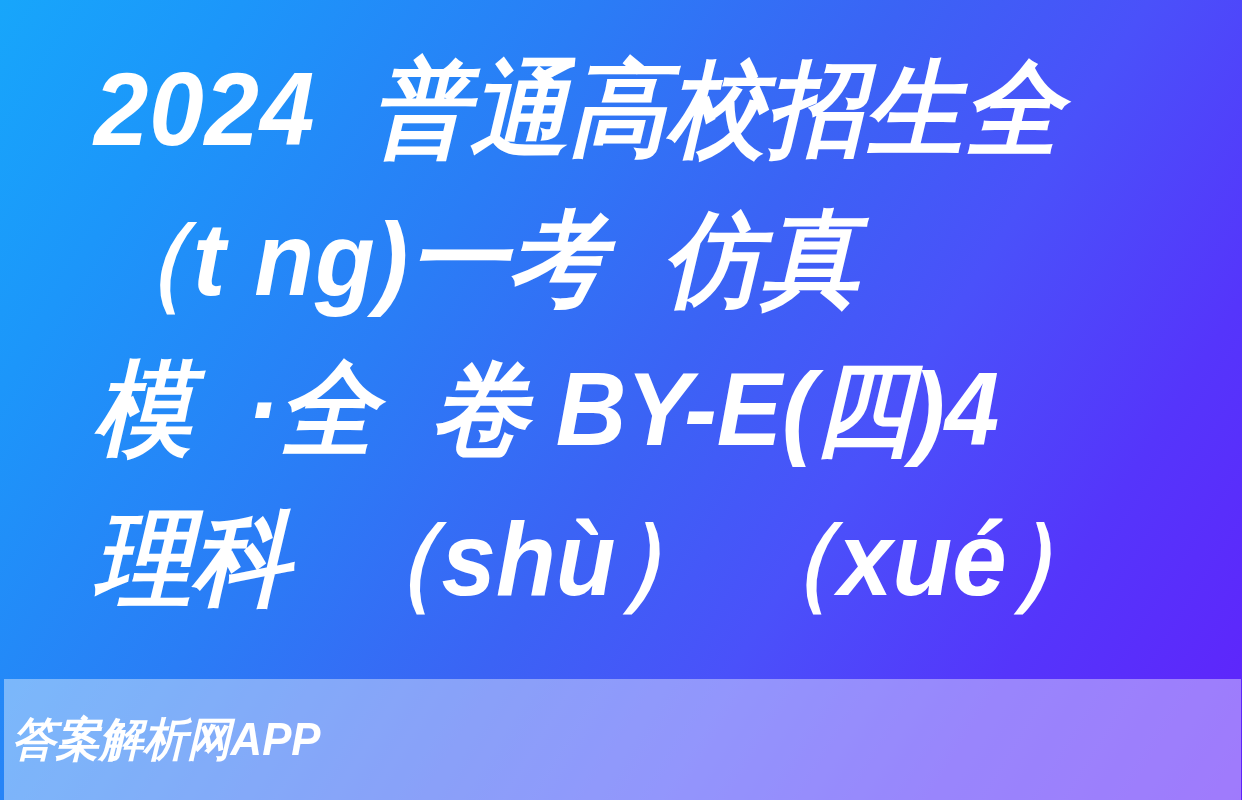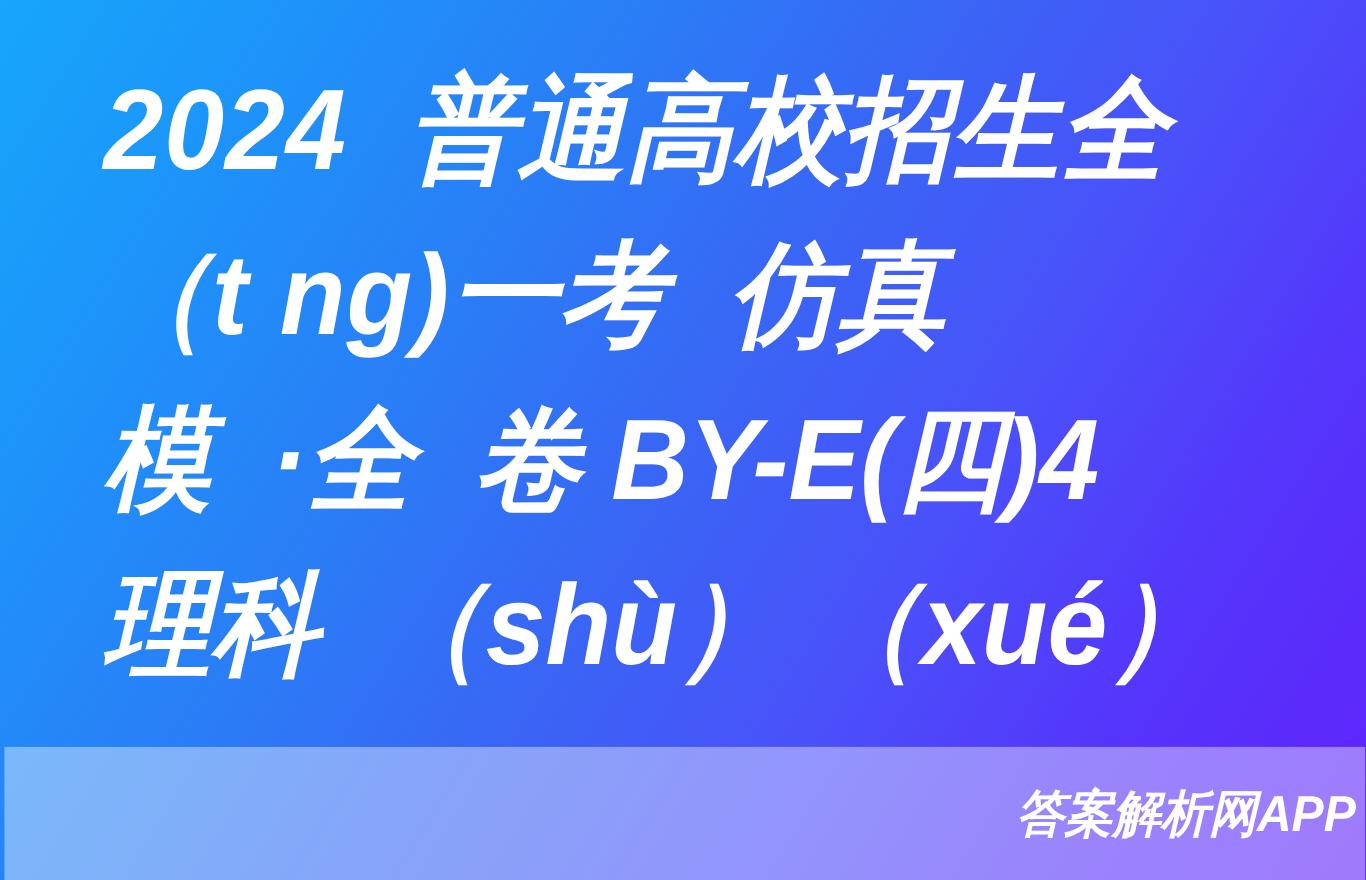--- a/index.html
+++ b/index.html
@@ -26,21 +26,21 @@
         #5535fb 82%,
         #6022fb 100%);
   }
 
   
   .title-block {
     position: absolute;
     left: 0;
     top: 0;
     width: 1242px;
-    padding-top: 44px;
+    padding-top: 34px;
     box-sizing: border-box;
   }
 
   .title-line {
     display: block;
     width: 1242px;
     box-sizing: border-box;
     padding: 0 64px 0 100px;
     height: 150px;
     line-height: 150px;
@@ -64,21 +64,21 @@
   
   .banner {
     position: absolute;
     left: 4px;
     right: 1px;
     bottom: 0;
     height: 121px;
     background: rgba(255, 255, 255, 0.40);
     display: flex;
     align-items: center;
-    justify-content: flex-end;
+    justify-content: flex-start;
   }
 
   .banner-text {
     color: #ffffff;
     font-size: 46px;
     font-weight: 700;
     font-style: italic;
     letter-spacing: 0px;
     white-space: pre;
     transform: scaleX(0.95);

